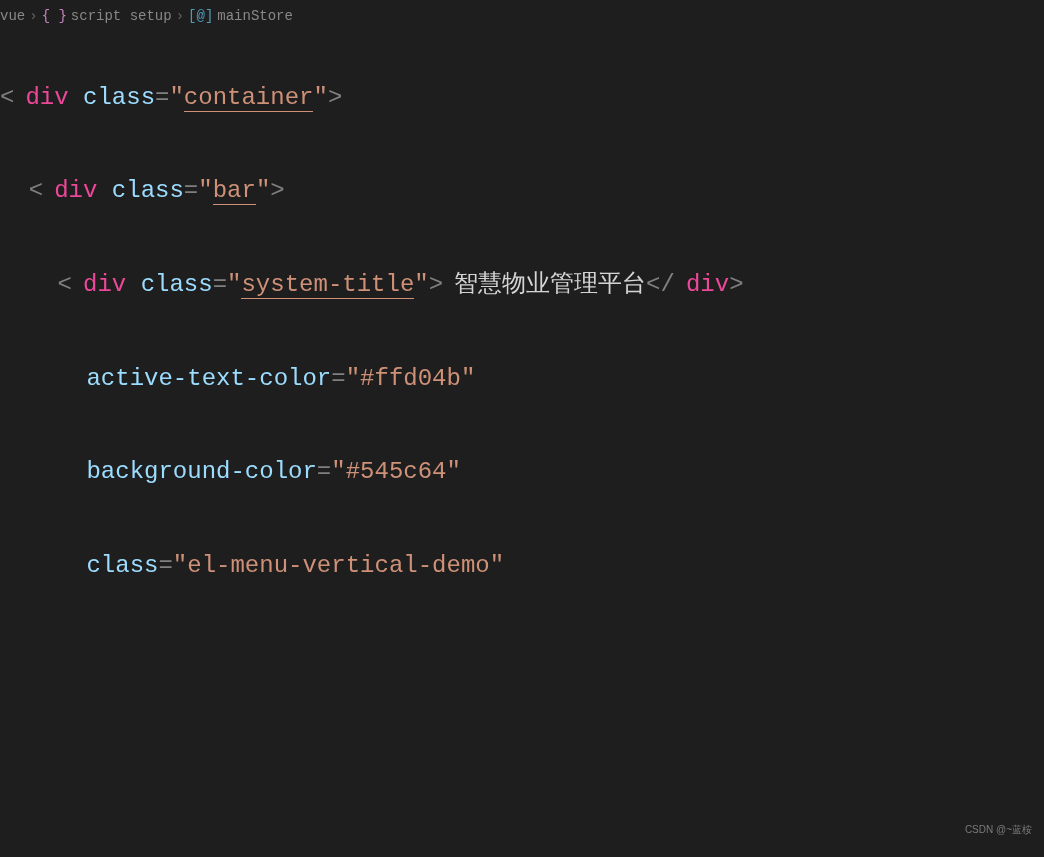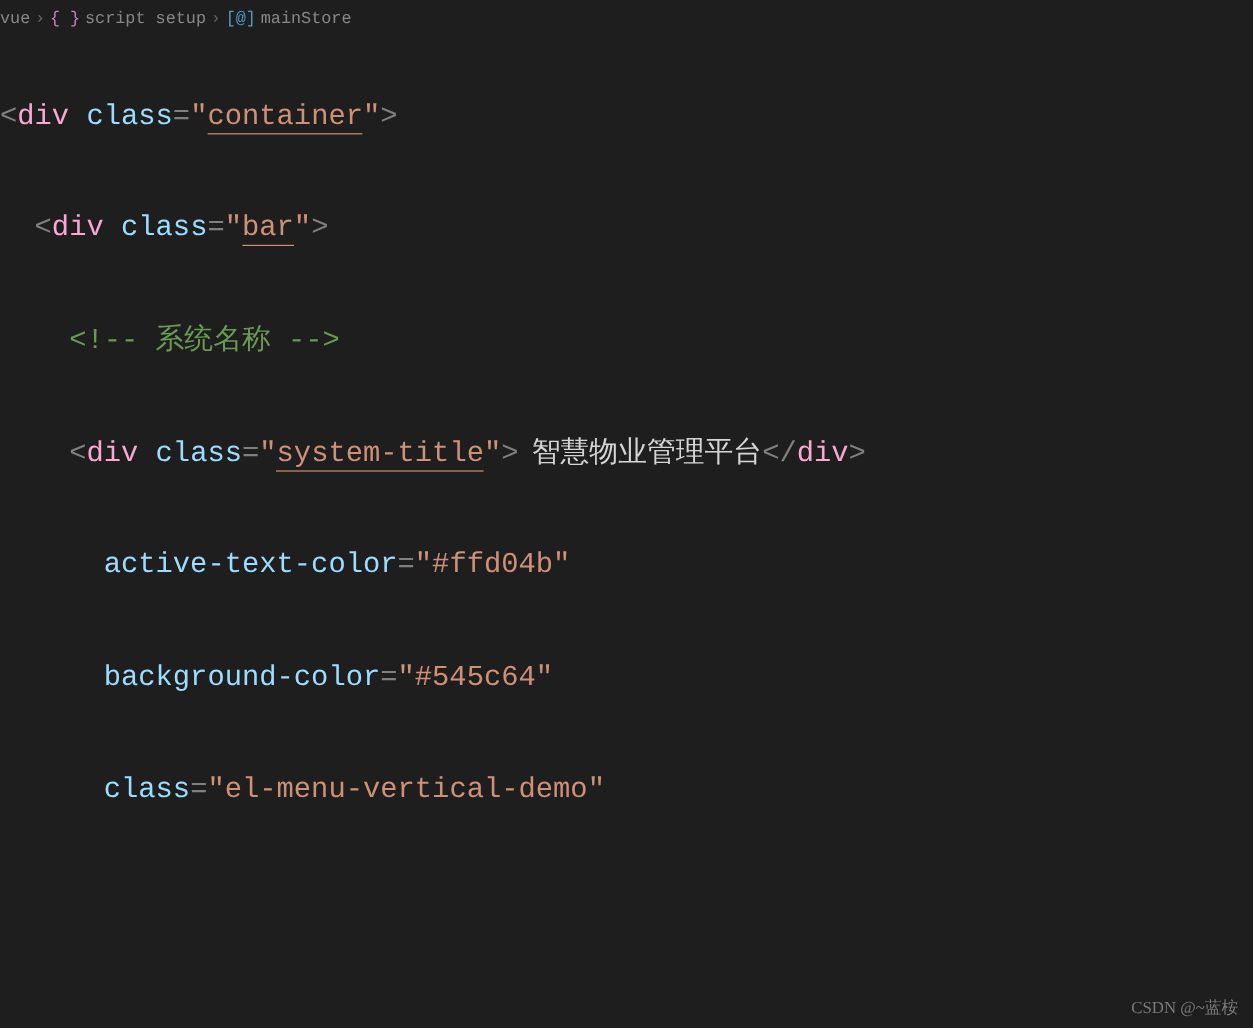--- a/index.html
+++ b/index.html
@@ -26,52 +26,51 @@
   .bc-icon { color: #c586c0; }
   .bc-icon2 { color: #519aba; }
   .editor {
     padding: 8px 0 0 0;
     line-height: 1.95;
     white-space: pre;
     position: relative;
   }
   .line { position: relative; }
   .punct { color: #808080; }
-  .tag { color: #f9a8d4; }
+  .tag { color: #ec4899; margin-left: 11px; }
   .attr { color: #9cdcfe; }
   .str { color: #ce9178; }
   .comment { color: #6a9955; }
   .text { color: #d4d4d4; margin-left: 11px; }
   .under { border-bottom: 1px solid #ce9178; }
   .watermark {
     position: absolute;
-    bottom: 8px;
+    bottom: 20px;
     right: 12px;
     color: #7a7a7a;
-    font-size: 14px;
-    font-family: Liberation Serif, serif;
+    font-size: 10px;
+    font-family: Liberation Sans, sans-serif;
   }
 </style>
 </head>
 <body>
 
 <div class="breadcrumb">
   <span>vue</span>
   <span class="bc-sep">›</span>
   <span class="bc-icon">{ }</span>
   <span>script setup</span>
   <span class="bc-sep">›</span>
   <span class="bc-icon2">[@]</span>
   <span>mainStore</span>
 </div>
 
 <div class="editor">
 <div class="line"><span class="punct">&lt;</span><span class="tag">div</span> <span class="attr">class</span><span class="punct">=</span><span class="str">"</span><span class="str under">container</span><span class="str">"</span><span class="punct">&gt;</span></div>
 <div class="line">  <span class="punct">&lt;</span><span class="tag">div</span> <span class="attr">class</span><span class="punct">=</span><span class="str">"</span><span class="str under">bar</span><span class="str">"</span><span class="punct">&gt;</span></div>
-<div class="line">    <span class="comment">&lt;!-- 系统名称 --&gt;</span></div>
 <div class="line">    <span class="punct">&lt;</span><span class="tag">div</span> <span class="attr">class</span><span class="punct">=</span><span class="str">"</span><span class="str under">system-title</span><span class="str">"</span><span class="punct">&gt;</span><span class="text">智慧物业管理平台</span><span class="punct">&lt;/</span><span class="tag">div</span><span class="punct">&gt;</span></div>
 <div class="line">      <span class="attr">active-text-color</span><span class="punct">=</span><span class="str">"</span><span class="str">#ffd04b</span><span class="str">"</span></div>
 <div class="line">      <span class="attr">background-color</span><span class="punct">=</span><span class="str">"</span><span class="str">#545c64</span><span class="str">"</span></div>
 <div class="line">      <span class="attr">class</span><span class="punct">=</span><span class="str">"</span><span class="str">el-menu-vertical-demo</span><span class="str">"</span></div>
 
 
 
 
 
 

